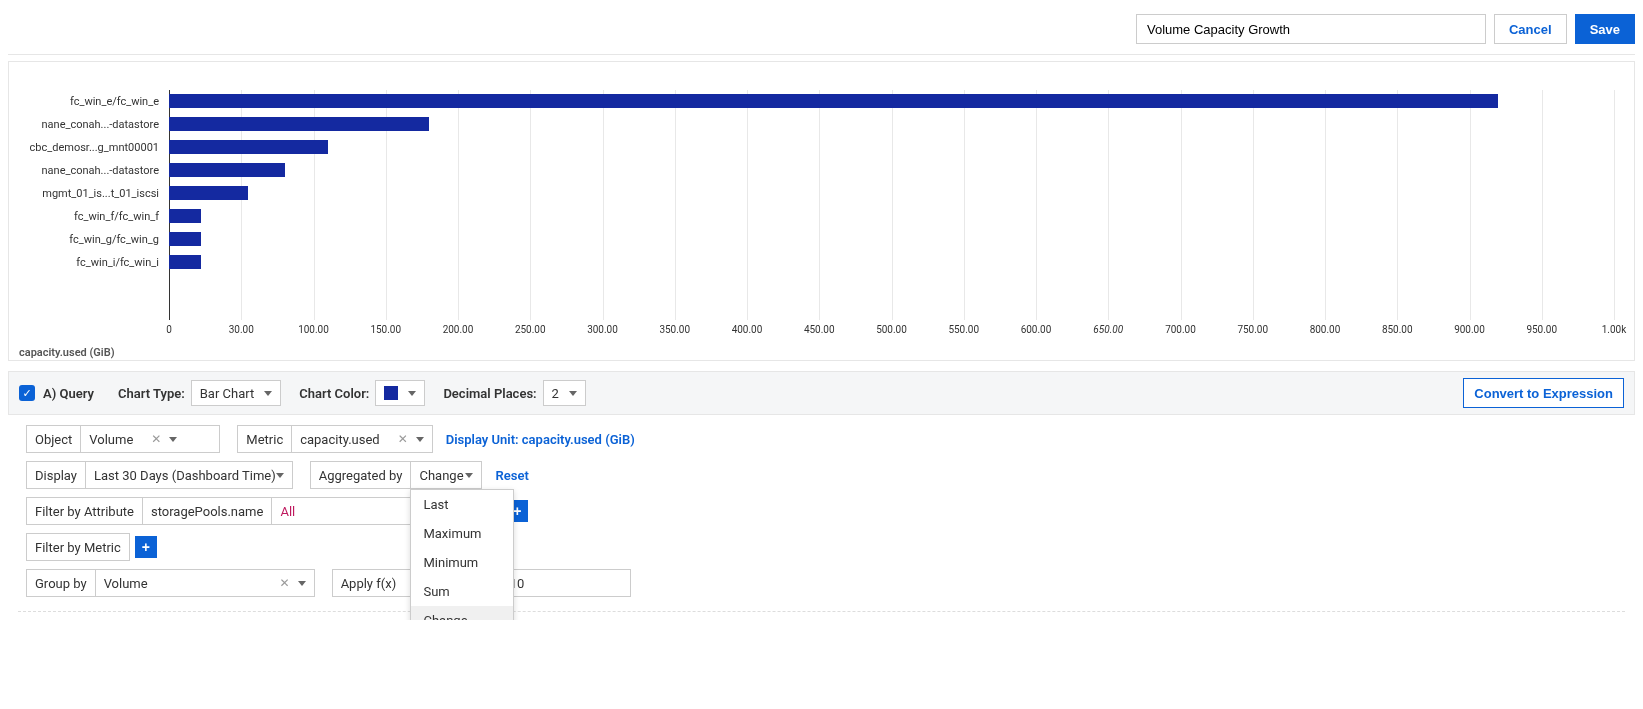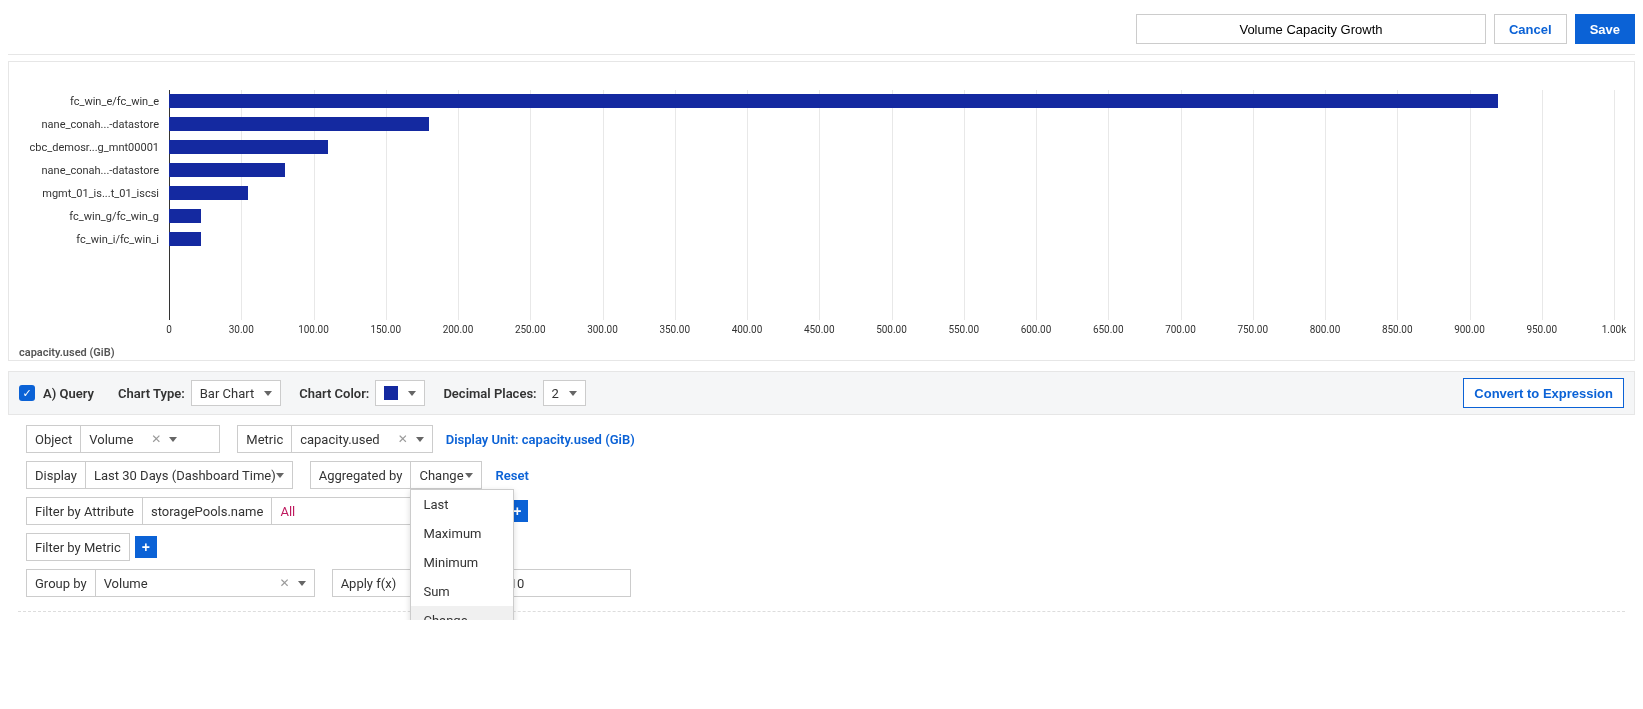--- a/index.html
+++ b/index.html
@@ -20,21 +20,20 @@
     padding: 6px 0 10px;
     border-bottom: 1px solid #e6e6e6;
     margin-bottom: 6px;
   }
   .title-input {
     width: 350px;
     height: 30px;
     border: 1px solid #ccc;
     padding: 0 10px;
     font-size: 13px;
-    text-align: center;
   }
   .btn {
     height: 30px;
     border: 1px solid #ccc;
     background: #fff;
     padding: 0 14px;
     font-size: 13px;
     cursor: pointer;
     font-weight: 600;
   }
@@ -213,20 +212,24 @@
       </div>
       <div class="bar-row">
         <div class="bar-label">nane_conah...-datastore</div>
         <div class="bar" style="width: 8%;"></div>
       </div>
       <div class="bar-row">
         <div class="bar-label">mgmt_01_is...t_01_iscsi</div>
         <div class="bar" style="width: 5.5%;"></div>
       </div>
       <div class="bar-row">
+        <div class="bar-label">fc_win_f/fc_win_f</div>
+        <div class="bar" style="width: 2.2%;"></div>
+      </div>
+      <div class="bar-row">
         <div class="bar-label">fc_win_g/fc_win_g</div>
         <div class="bar" style="width: 2.2%;"></div>
       </div>
       <div class="bar-row">
         <div class="bar-label">fc_win_i/fc_win_i</div>
         <div class="bar" style="width: 2.2%;"></div>
       </div>
     </div>
   <div class="x-ticks" id="x-ticks">
       <span class="x-tick" style="left: 0%;">0</span>
@@ -235,21 +238,21 @@
       <span class="x-tick" style="left: 15%;">150.00</span>
       <span class="x-tick" style="left: 20%;">200.00</span>
       <span class="x-tick" style="left: 25%;">250.00</span>
       <span class="x-tick" style="left: 30%;">300.00</span>
       <span class="x-tick" style="left: 35%;">350.00</span>
       <span class="x-tick" style="left: 40%;">400.00</span>
       <span class="x-tick" style="left: 45%;">450.00</span>
       <span class="x-tick" style="left: 50%;">500.00</span>
       <span class="x-tick" style="left: 55%;">550.00</span>
       <span class="x-tick" style="left: 60%;">600.00</span>
-      <span class="x-tick" style="left: 65%;">650.00</span>
+      <span class="x-tick" style="left: 65%; font-style: italic;">650.00</span>
       <span class="x-tick" style="left: 70%;">700.00</span>
       <span class="x-tick" style="left: 75%;">750.00</span>
       <span class="x-tick" style="left: 80%;">800.00</span>
       <span class="x-tick" style="left: 85%;">850.00</span>
       <span class="x-tick" style="left: 90%;">900.00</span>
       <span class="x-tick" style="left: 95%;">950.00</span>
       <span class="x-tick" style="left: 100%;">1.00k</span>
     </div>
   <div class="x-label">capacity.used (GiB)</div>
 </div>

